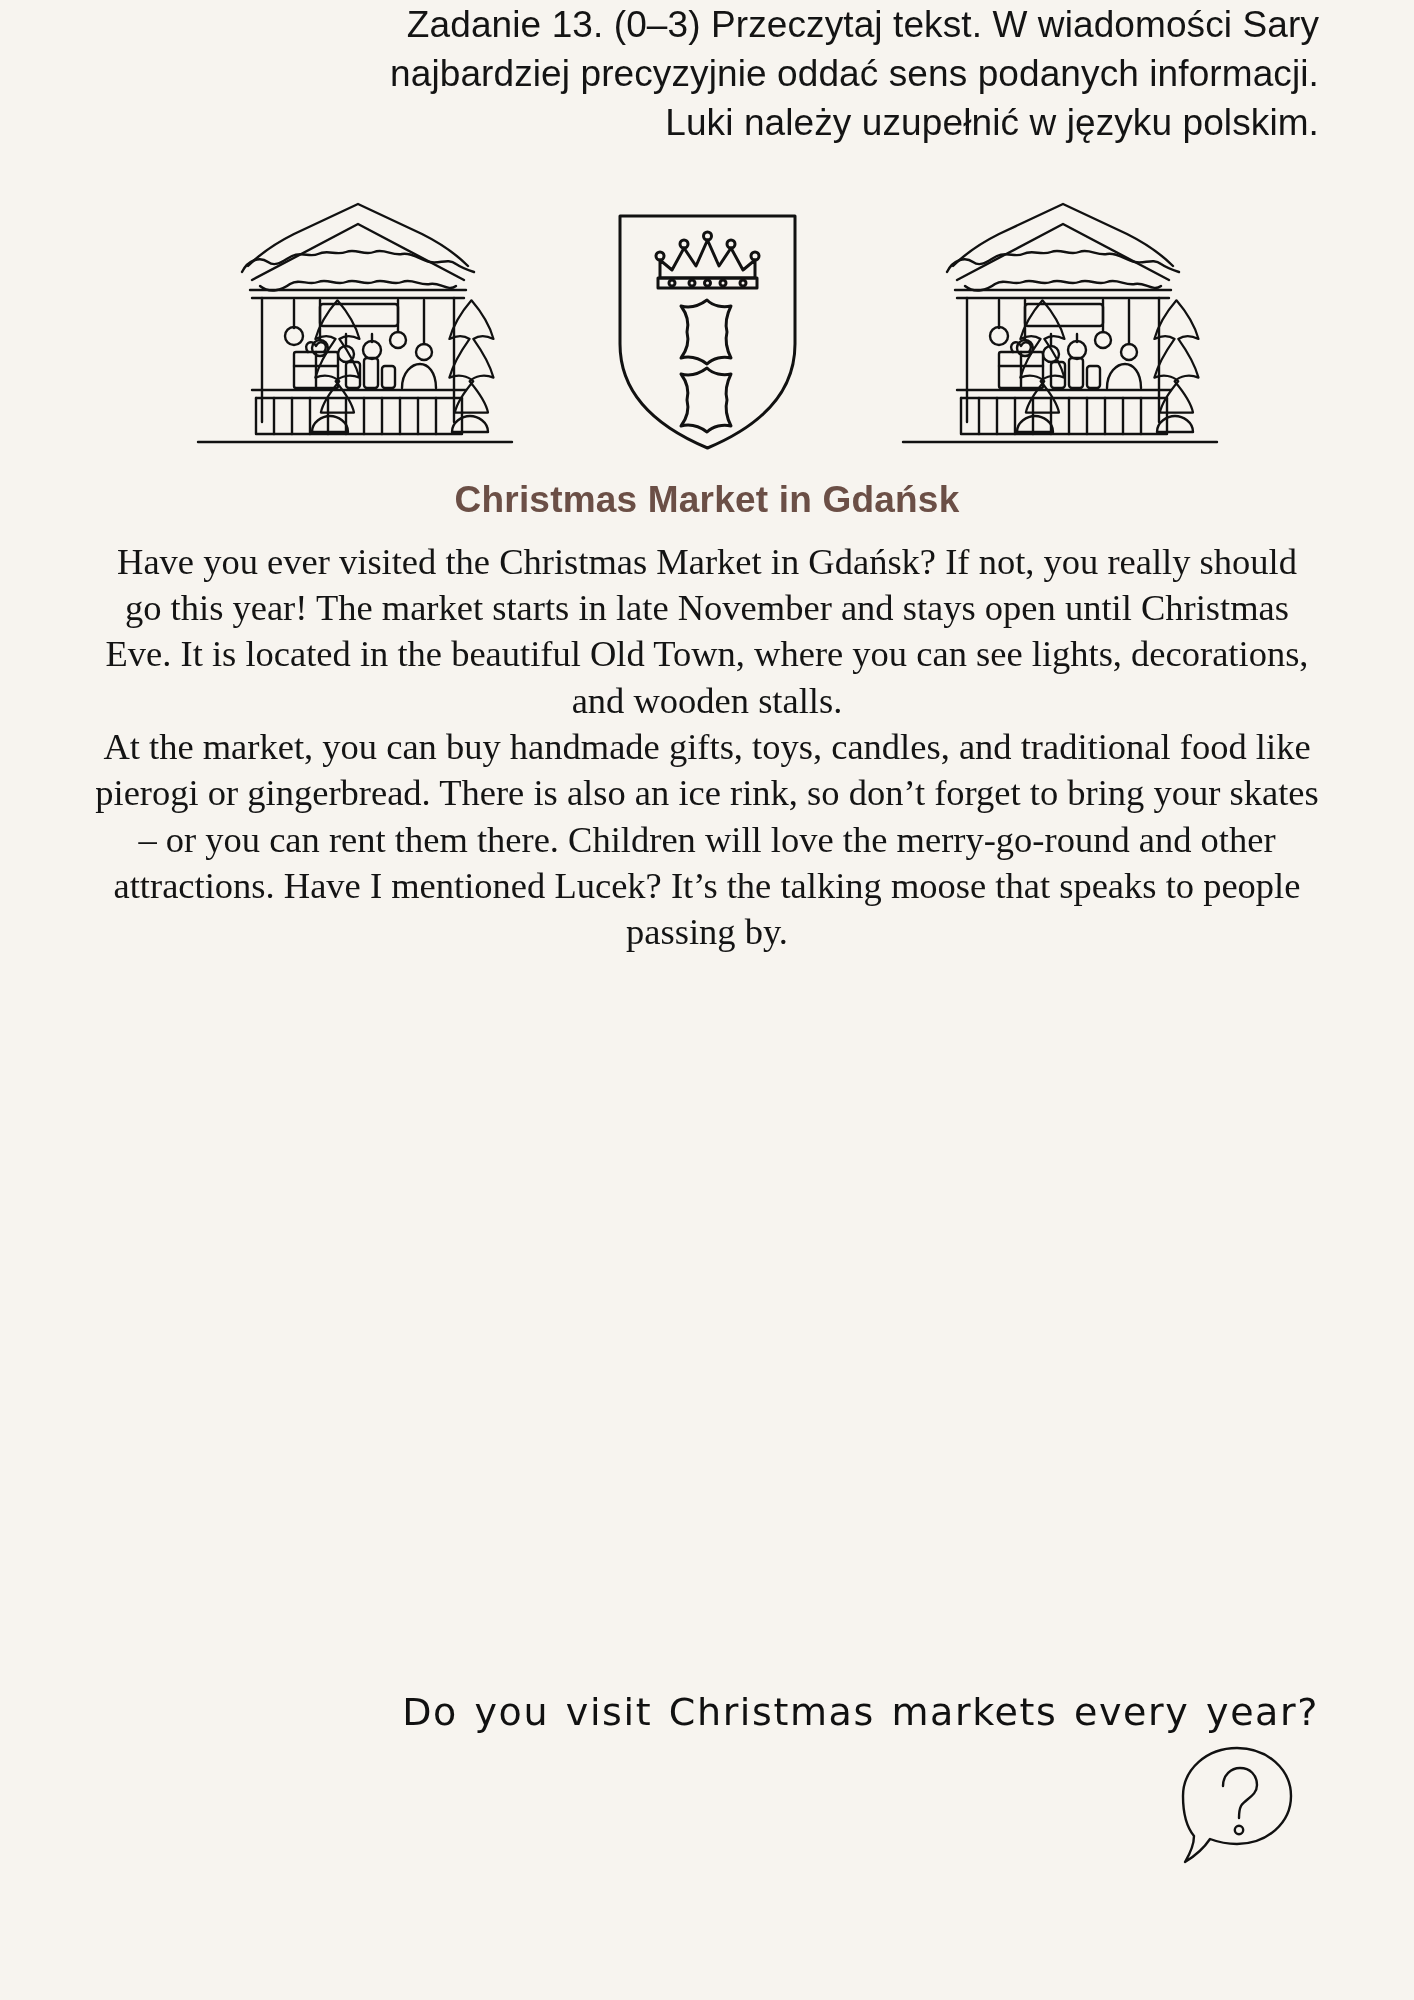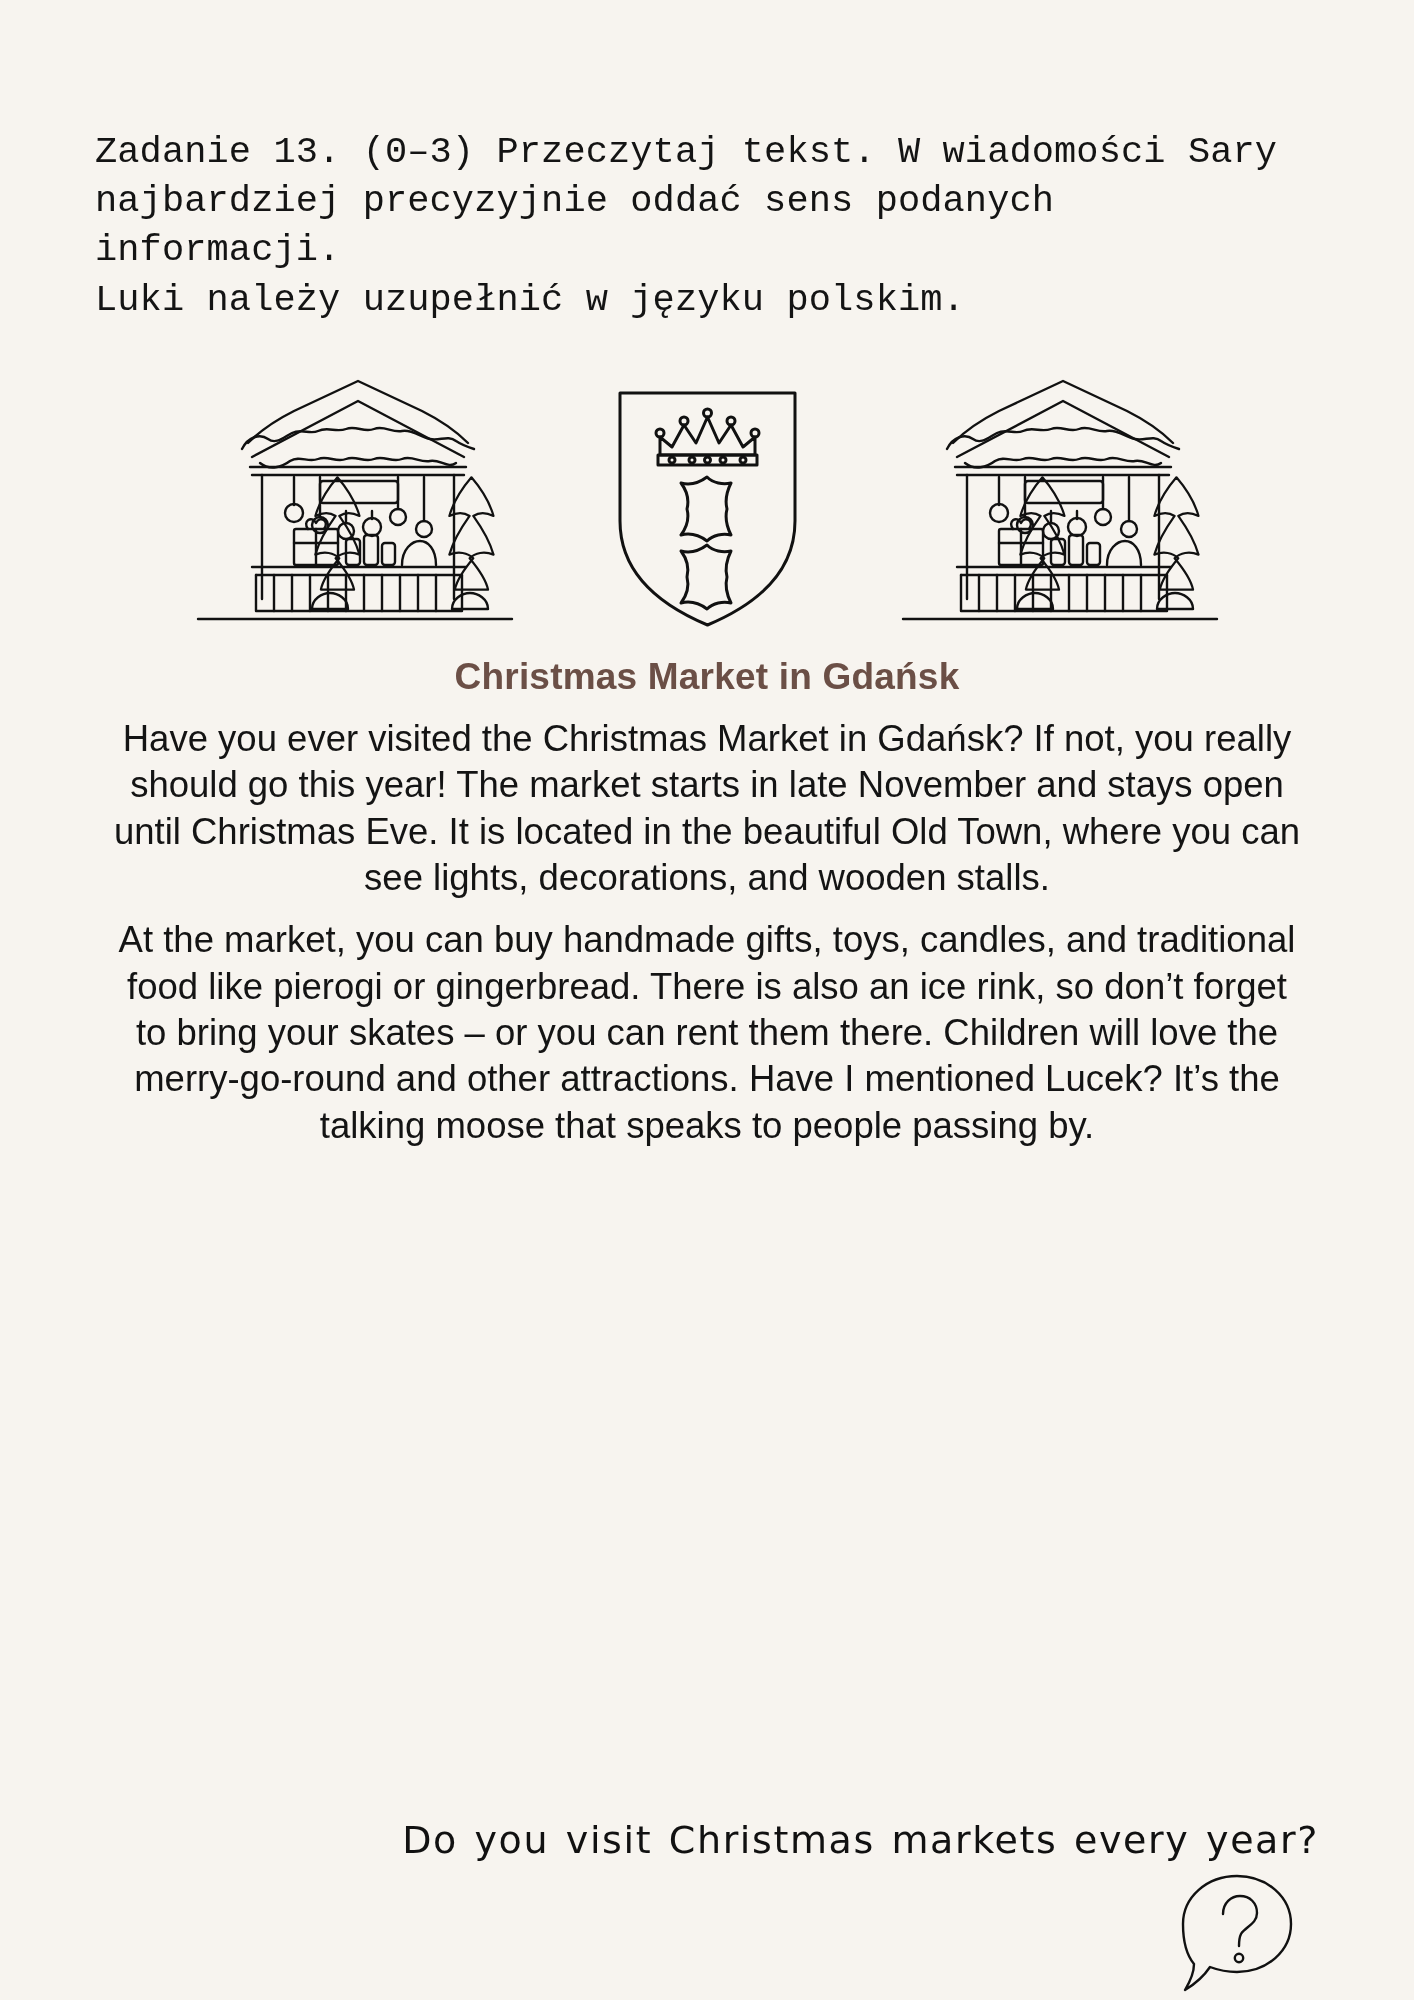--- a/index.html
+++ b/index.html
@@ -18,27 +18,25 @@
   .page {
     position: relative;
     width: 1414px;
     height: 2000px;
     box-sizing: border-box;
     padding: 0 95px;
   }
 
   
   .instruction {
-    margin-top: 128px;
-    text-align: left;
+    text-align: right;
     font-size: 37px;
     line-height: 1.33;
     letter-spacing: 0.1px;
     color: #141414;
-    font-family: Liberation Mono, monospace;
   }
 
   
   .illustrations {
     margin-top: 46px;
     display: flex;
     align-items: flex-end;
     justify-content: center;
     gap: 80px;
   }
@@ -56,21 +54,22 @@
 
   
   .article {
     margin-top: 18px;
     text-align: center;
     font-size: 36.5px;
     line-height: 1.27;
     color: #141414;
   }
   .article p {
-    margin: 16px;
+    margin: 0;
+    font-family: Liberation Serif, serif;
   }
   .article p + p {
     margin-top: 0px;
   }
 
   
   .question-row {
     position: absolute;
     left: 95px;
     right: 95px;

